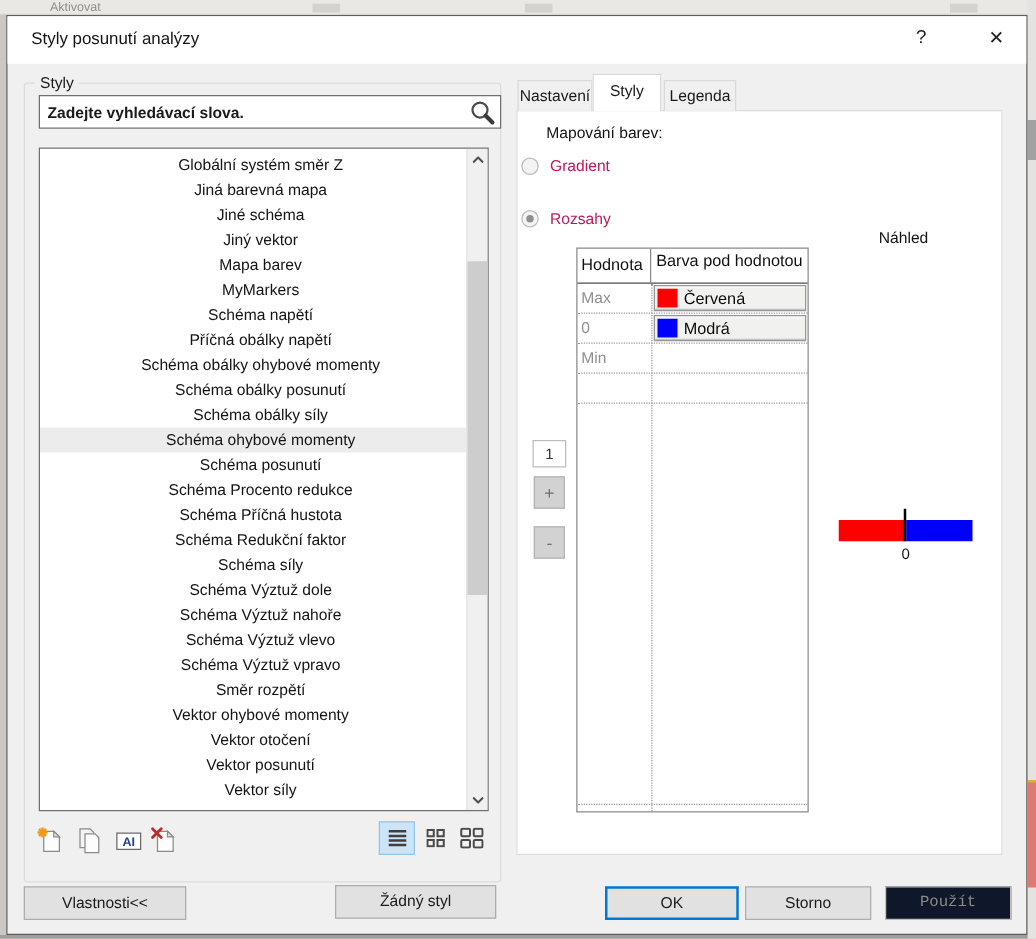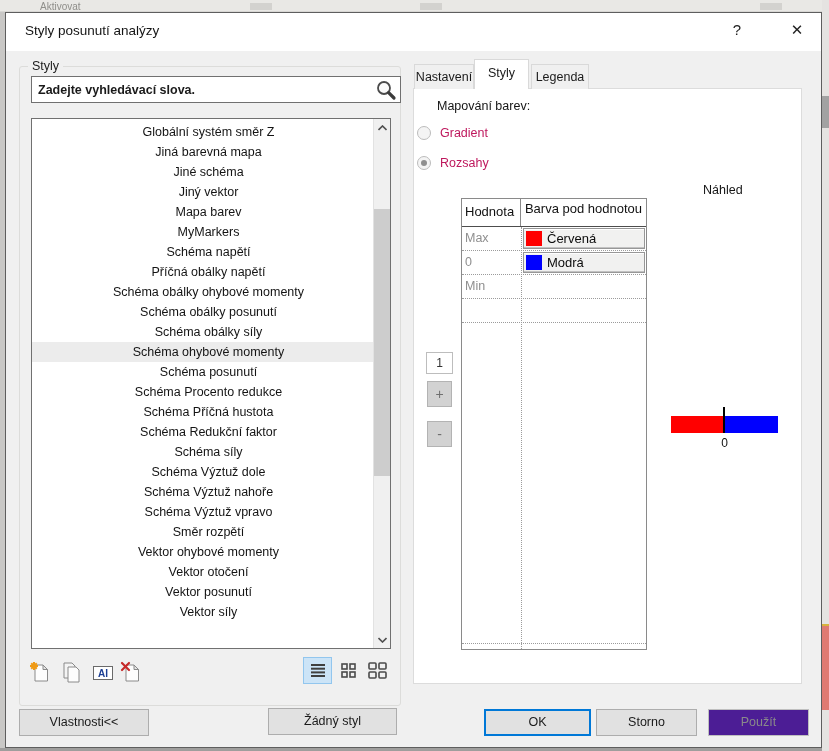--- a/index.html
+++ b/index.html
@@ -42,30 +42,30 @@
   .scroll-thumb { position:absolute; left:0; top:90px; width:17px; height:267px; background:#cdcdcd; }
 
   
   .icon-btn { position:absolute; top:646px; width:26px; height:26px; display:flex; align-items:center; justify-content:center; }
   .view-btn { position:absolute; top:644px; width:29px; height:27px; display:flex; align-items:center; justify-content:center; border:1px solid transparent; }
   .view-btn.active { background:#cce4f7; border-color:#92c6ee; }
 
   
   .btn { position:absolute; height:27px; background:#e1e1e1; border:1px solid #adadad; font-size:12.5px; color:#1a1a1a; text-align:center; line-height:25px; }
   .btn.default { border:2px solid #0078d7; line-height:23px; }
-  .btn.disabled { background:#4c1d95; border-color:#bfbfbf; color:#8a8a8a; }
+  .btn.disabled { background:#0f172a; border-color:#bfbfbf; color:#8a8a8a;font-family:Liberation Mono, monospace; }
 
   
   .tab { position:absolute; top:51px; height:25px; background:#f0f0f0; border:1px solid #d9d9d9; border-bottom:none; font-size:12.5px; color:#1a1a1a; text-align:center; line-height:24px; z-index:2; }
   .tab.active { top:46px; height:30px; background:#fff; line-height:27px; z-index:4; }
   .tabpage { position:absolute; left:407px; top:75px; width:389px; height:596px; background:#fff; border:1px solid #dcdcdc; z-index:1; }
 
   .maplabel { position:absolute; left:23px; top:10px; font-size:12.5px; color:#141414; }
   .radio-row { position:absolute; left:3px; height:16px; display:flex; align-items:center; }
-  .radio-row.r1 { top:36px; } .radio-row.r2 { top:66px;justify-content:center; }
+  .radio-row.r1 { top:36px; } .radio-row.r2 { top:78px;justify-content:center; }
   .radio-circle { width:14px; height:14px; border-radius:50%; border:1px solid #bcbcbc; background:#f4f4f4; position:relative; }
   .radio-circle.checked::after { content:""; position:absolute; left:3px; top:3px; width:6px; height:6px; border-radius:50%; background:#8f8f8f; }
   .radio-label { margin-left:9px; font-size:12.5px; color:#be185d; }
 
   .rowcount { position:absolute; left:12px; top:263px; width:27px; height:22px; background:#fff; border:1px solid #bdbdbd; text-align:center; font-family:"Liberation Sans", sans-serif; font-size:12px; color:#333; }
   .mini-btn { position:absolute; left:13px; width:25px; height:26px; background:#d2d2d2; border:1px solid #b3b3b3; color:#6f6f6f; font-size:14px; text-align:center; line-height:24px; }
   .mini-btn.plus { top:292px; } .mini-btn.minus { top:332px; }
 
   
   .ctable { position:absolute; left:47px; top:109px; width:186px; height:452px; background:#fff; border:1px solid #8a8a8a; }
@@ -139,20 +139,21 @@
         <div class="list-item">Schéma obálky posunutí</div>
         <div class="list-item">Schéma obálky síly</div>
         <div class="list-item selected">Schéma ohybové momenty</div>
         <div class="list-item">Schéma posunutí</div>
         <div class="list-item">Schéma Procento redukce</div>
         <div class="list-item">Schéma Příčná hustota</div>
         <div class="list-item">Schéma Redukční faktor</div>
         <div class="list-item">Schéma síly</div>
         <div class="list-item">Schéma Výztuž dole</div>
         <div class="list-item">Schéma Výztuž nahoře</div>
+        <div class="list-item">Schéma Výztuž vlevo</div>
         <div class="list-item">Schéma Výztuž vpravo</div>
         <div class="list-item">Směr rozpětí</div>
         <div class="list-item">Vektor ohybové momenty</div>
         <div class="list-item">Vektor otočení</div>
         <div class="list-item">Vektor posunutí</div>
         <div class="list-item">Vektor síly</div>
       </div>
     <div class="vscroll">
       <div class="scroll-btn up">
         <svg width="9" height="6" viewBox="0 0 9 6">

